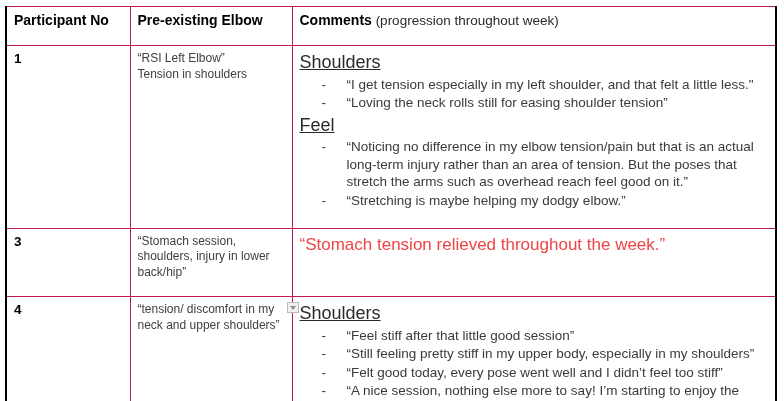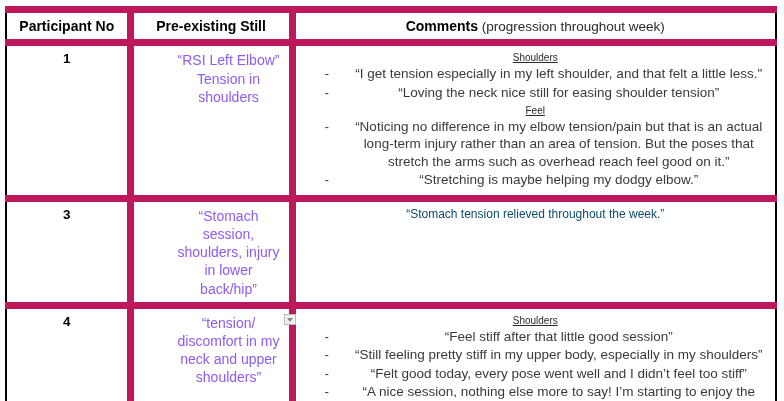--- a/index.html
+++ b/index.html
@@ -22,24 +22,24 @@
     width: 770px;
   }
   table.data-table {
     border-collapse: collapse;
     table-layout: fixed;
     width: 770px;
     background: #ffffff;
   }
   table.data-table td,
   table.data-table th {
-    border: 7px solid #be185d;
+    border: 1px solid #be185d;
     vertical-align: top;
-    padding: 5px 7px 4px 7px;
-    text-align: center;
+    padding: 5px 7px 16px 7px;
+    text-align: left;
     font-weight: normal;
     font-size: 13.5px;
     line-height: 1.22;
     color: #1f1f1f;
   }
   
   col.c-no      { width: 124px; }
   col.c-injury  { width: 162px; }
   col.c-comment { width: 484px; }
 
@@ -73,25 +73,24 @@
   .pnum {
     font-weight: bold;
     font-size: 13.5px;
     color: #000000;
   }
 
   
   .injury-text {
     display: block;
     position: relative;
-    color: #8b5cf6;
-    font-size: 14px;
+    color: #404040;
+    font-size: 12px;
     line-height: 1.30;
     white-space: pre-line;
-    margin-left: 35px;
   }
 
   
   .overflow-marker {
     position: absolute;
     right: -14px;
     top: 0px;
     width: 12px;
     height: 11px;
     border: 1px solid #b9b9b9;
@@ -109,21 +108,21 @@
     border-right: 3px solid transparent;
     border-top: 4px solid #8a8a8a;
   }
 
   
   .comment-block { display: block; }
   .sub-heading {
     display: block;
     text-decoration: underline;
     color: #2a2a2a;
-    font-size: 10px;
+    font-size: 18px;
     line-height: 1.30;
     margin: 0 0 1px 0;
   }
   .bullet-list {
     display: block;
     margin: 0 0 2px 0;
     padding: 0;
     list-style: none;
   }
   .bullet-item {
@@ -136,61 +135,61 @@
     margin-bottom: 1px;
   }
   .bullet-item .dash {
     position: absolute;
     left: 22px;
     top: 0;
     color: #3a3a3a;
   }
   .plain-line {
     display: block;
-    color: #0c4a6e;
-    font-size: 12px;
+    color: #ef4444;
+    font-size: 17px;
     line-height: 1.30;
   }
 </style>
 </head>
 <body>
 
 <div class="table-wrap">
   <table class="data-table">
     <colgroup>
       <col class="c-no">
       <col class="c-injury">
       <col class="c-comment">
     </colgroup>
     <thead>
       <tr>
         <td>
           <span class="hdr-strong">Participant No</span>
         </td>
         <td>
-          <span class="hdr-strong">Pre-existing Still</span>
+          <span class="hdr-strong">Pre-existing Elbow</span>
         </td>
         <td>
           <span class="hdr-strong">Comments</span><span class="hdr-note"> <span>(progression throughout week)</span></span>
         </td>
       </tr>
     </thead>
     <tbody id="table-body">
         <tr>
           <td><span class="pnum">1</span></td>
           <td>
             <span class="injury-text">“RSI Left Elbow”
 Tension in shoulders</span>
           </td>
           <td>
             <span class="comment-block">
               <span class="sub-heading">Shoulders</span>
               <span class="bullet-list">
                 <span class="bullet-item"><span class="dash">-</span><span>“I get tension especially in my left shoulder, and that felt a little less."</span></span>
-                <span class="bullet-item"><span class="dash">-</span><span>“Loving the neck nice still for easing shoulder tension”</span></span>
+                <span class="bullet-item"><span class="dash">-</span><span>“Loving the neck rolls still for easing shoulder tension”</span></span>
               </span>
             </span>
             <span class="comment-block">
               <span class="sub-heading">Feel</span>
               <span class="bullet-list">
                 <span class="bullet-item"><span class="dash">-</span><span>“Noticing no difference in my elbow tension/pain but that is an actual long-term injury rather than an area of tension. But the poses that stretch the arms such as overhead reach feel good on it.”</span></span>
                 <span class="bullet-item"><span class="dash">-</span><span>“Stretching is maybe helping my dodgy elbow.”</span></span>
               </span>
             </span>
           </td>

